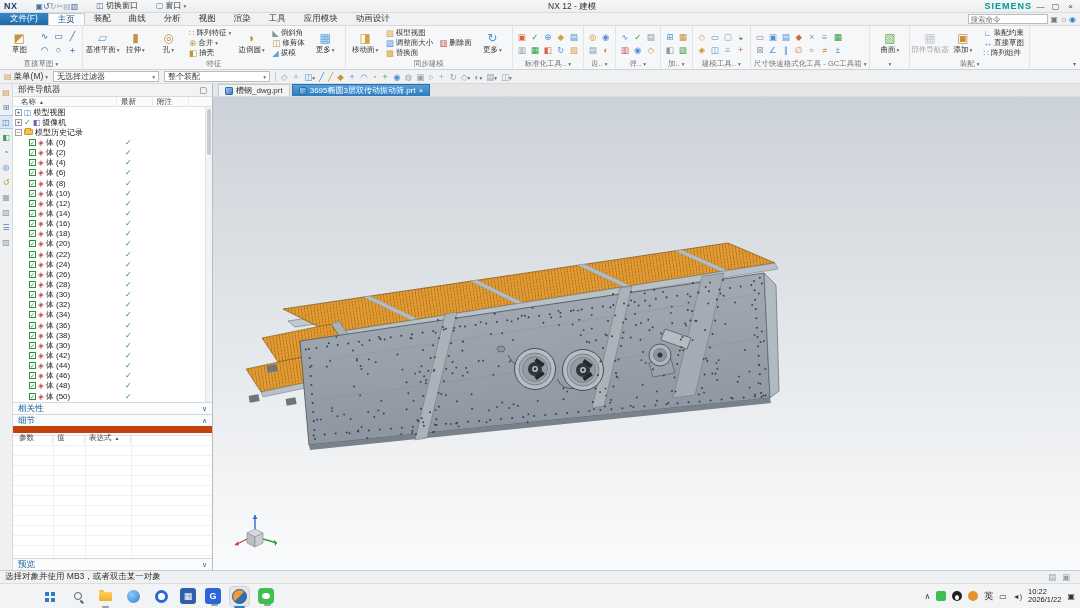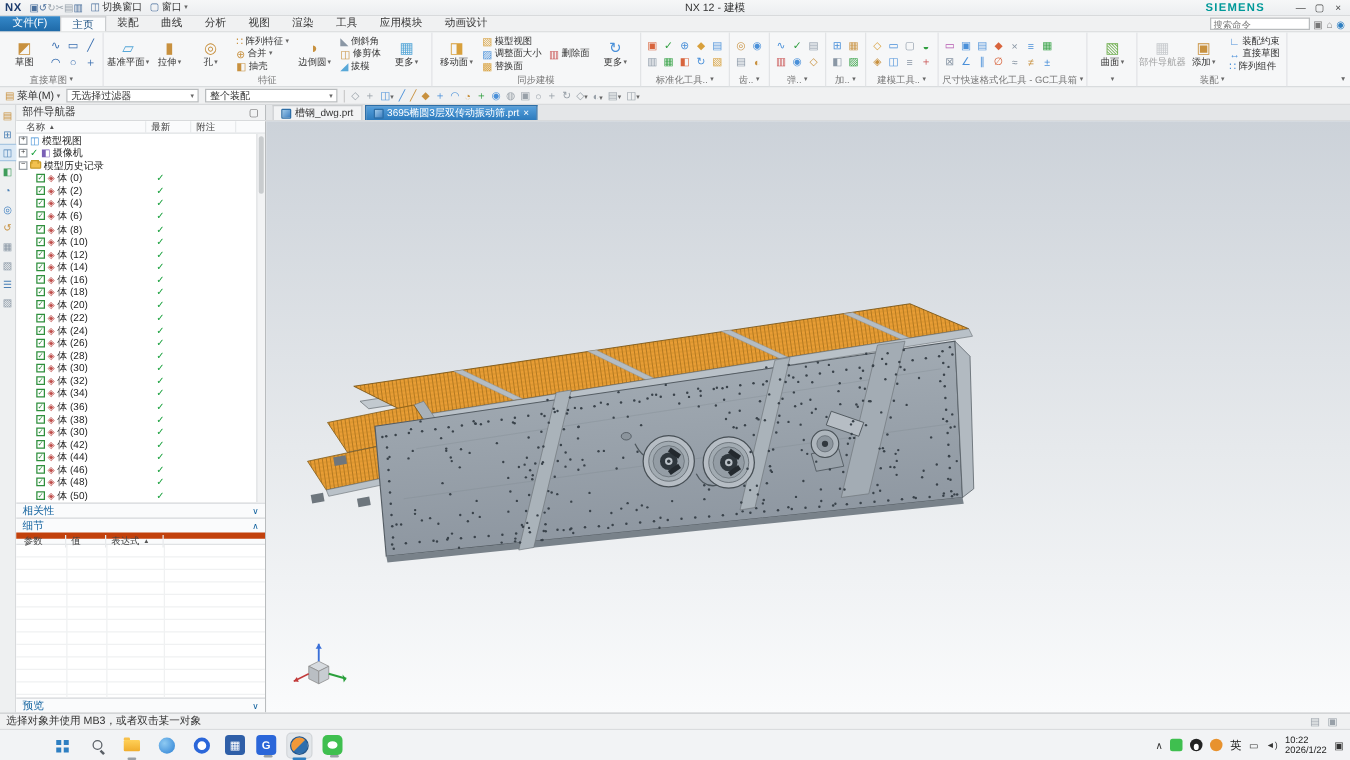--- a/index.html
+++ b/index.html
@@ -1,25 +1,25 @@
 <!DOCTYPE html>
 <html><head>
 <meta charset="utf-8">
 <style>
 *{margin:0;padding:0;box-sizing:border-box}
 html,body{width:1080px;height:608px;overflow:hidden}
 body{font-family:"Liberation Sans","DejaVu Sans",sans-serif;font-size:9px;color:#222;background:#fff;position:relative}
 .abs{position:absolute}
 
-#titlebar{top:0;left:0;right:0;height:13px;background:linear-gradient(#f6f7f8,#eceef0);border-bottom:1px solid #d8dadc;display:flex;align-items:center;padding:0 4px;gap:6px}
+#titlebar{top:0;left:0;right:0;height:13px;background:linear-gradient(#f6f7f8,#eceef0);border-bottom:1px solid #d8dadc;display:flex;align-items:center;padding:0 4px;gap:18px}
 #nxlogo{font-weight:bold;color:#1d3c6e;font-size:9px;letter-spacing:.5px}
 .qico{font-size:8px;line-height:10px;display:inline-flex;align-items:center;gap:2px;color:#4a6f9c}
 .qico .ql{color:#333;font-size:8px}
 #wintitle{position:absolute;left:548px;top:1px;font-size:8.5px;color:#333}
-#brand{position:absolute;right:68px;top:1px;color:#009999;font-weight:bold;font-size:9px;letter-spacing:1px}
+#brand{position:absolute;right:48px;top:1px;color:#009999;font-weight:bold;font-size:9px;letter-spacing:1px}
 #winbtns{position:absolute;right:2px;top:0;display:flex}
 #winbtns span{width:15px;height:12px;display:flex;align-items:center;justify-content:center;color:#444;font-size:8px}
 
 #tabrow{top:13px;left:0;right:0;height:13px;background:#f0f1f2;border-bottom:1px solid #d8dadc;display:flex;align-items:stretch}
 #filetab{background:linear-gradient(#3488c9,#1f6aa8);color:#fff;padding:0 10px;display:flex;align-items:center;font-size:8.5px}
 .rtab{padding:0 9px;display:flex;align-items:center;font-size:8.5px;color:#333}
 .rtab.active{background:#fafbfc;border:1px solid #c9ccce;border-bottom:none;color:#1a4f80}
 #tabright{position:absolute;right:4px;top:14px;display:flex;align-items:center;gap:3px}
 #cmdsearch{width:80px;height:10px;border:1px solid #b9bcbe;background:#fff;font-size:7.5px;padding:0 2px;color:#666}
 .tri-ico{font-size:8px}
@@ -76,21 +76,21 @@
 .expbox{width:7px;height:7px;border:1px solid #9aa0a6;background:#fff;font-size:6px;line-height:5px;text-align:center;color:#333;margin-left:2px}
 .cb{width:7px;height:7px;border:1px solid #2e8f3c;color:#2e8f3c;font-size:6px;line-height:6px;text-align:center;font-weight:bold}
 .bico{font-size:7.5px;color:#c0504d}
 .nico{font-size:8px}
 .folder{width:9px;height:6px;background:#f2c14e;border:1px solid #c89b2a;border-radius:1px;position:relative}
 .folder::before{content:"";position:absolute;top:-2px;left:0;width:4px;height:2px;background:#f2c14e;border:1px solid #c89b2a;border-bottom:none}
 #vsb{position:absolute;right:0;top:0;bottom:0;width:7px;background:#f2f3f4;border-left:1px solid #e0e2e4}
 #vsb .thumb{position:absolute;top:2px;left:1px;right:1px;height:46px;background:#c9ccce;border-radius:2px}
 .secbar{height:12px;display:flex;justify-content:space-between;align-items:center;padding:0 5px;color:#1464a0;font-size:8.5px;border-top:1px solid #d5d8da;background:#fafbfc}
 .chev{font-size:7px}
-#dethead{height:10px;display:flex;align-items:center;background:#fafbfc;border-top:5px solid #c2410c;border-bottom:1px solid #e0e2e4;font-size:7.5px;color:#444}
+#dethead{height:10px;display:flex;align-items:flex-start;background:#fafbfc;border-top:7px solid #c2410c;border-bottom:1px solid #e0e2e4;font-size:7.5px;color:#444}
 #dethead .d1{width:40px;padding-left:6px;border-right:1px solid #e8eaec}
 #dethead .d2{width:32px;padding-left:4px;border-right:1px solid #e8eaec}
 #dethead .d3{width:46px;padding-left:4px;border-right:1px solid #e8eaec;display:flex;gap:3px;align-items:center}
 #dgrid{flex:1;position:relative}
 .drow{height:10px;border-bottom:1px solid #f0f1f2}
 .dcol{position:absolute;top:0;bottom:0;width:1px;background:#f0f1f2}
 
 #viewport{left:213px;top:97px;right:0;bottom:38px;background:linear-gradient(180deg,#ccd2d9 0%,#e6e9ec 55%,#fafbfc 100%)}
 #mach{position:absolute;left:0;top:0}
 

